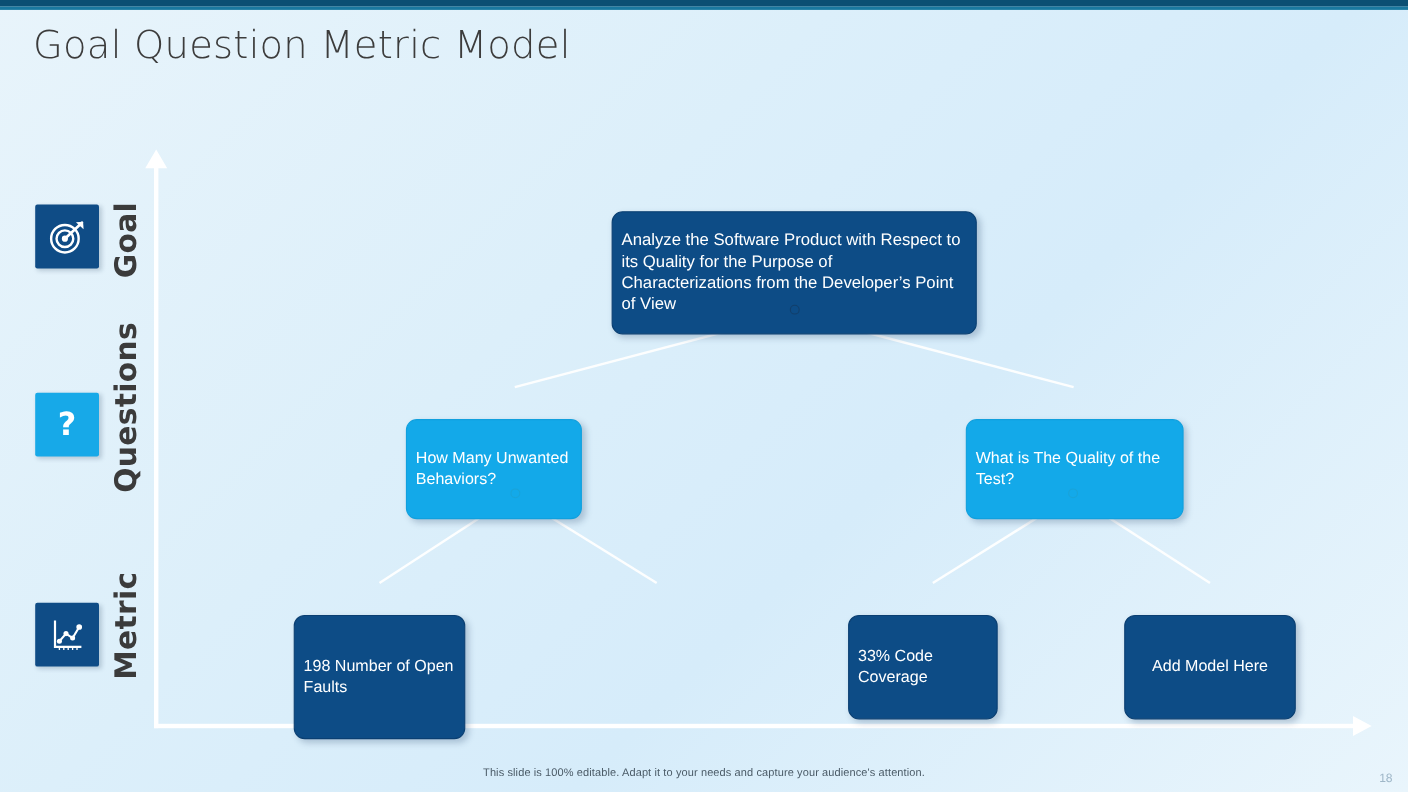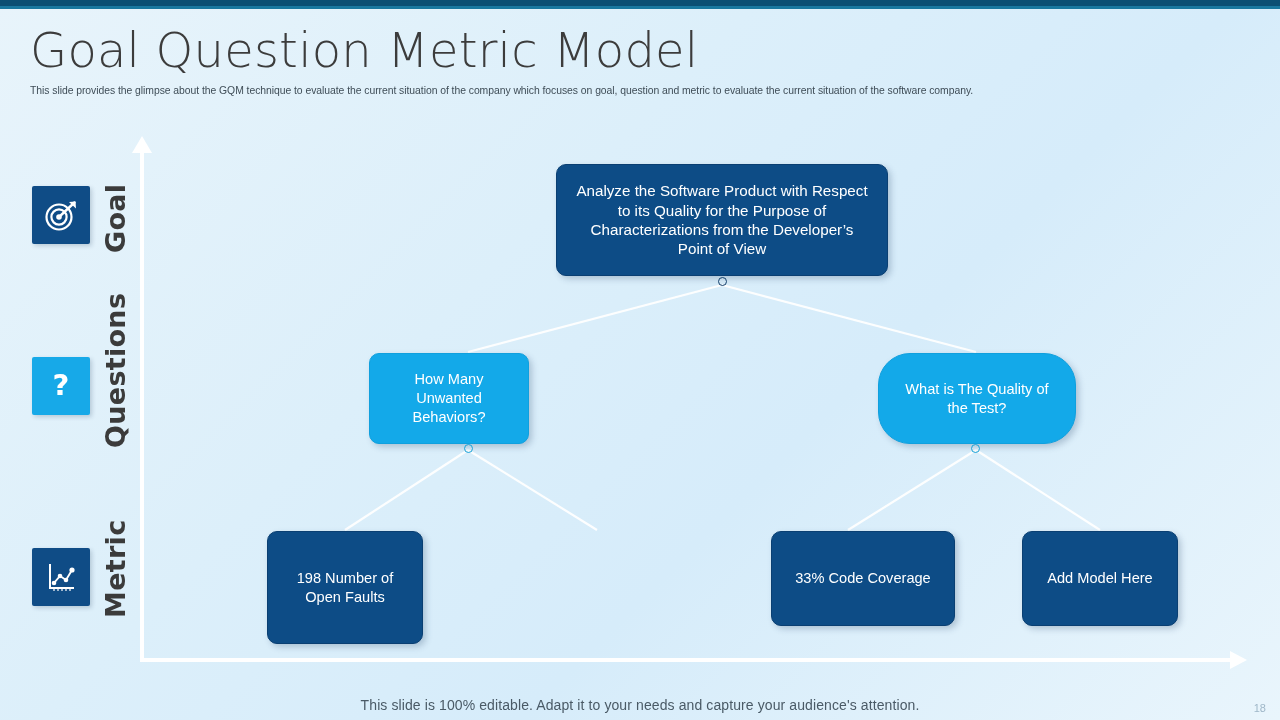--- a/index.html
+++ b/index.html
@@ -27,21 +27,21 @@
   .top-bar-light {
     position: absolute; left: 0; top: 6px;
     width: 1280px; height: 3px;
     background: #19789f;
   }
 
   
   .page-title {
     position: absolute;
     left: 30px; top: 22px;
-    font-size: 48px;
+    font-size: 35px;
     font-weight: 300;
     letter-spacing: 0.2px;
     color: #3c3c3c;
     font-family: "DejaVu Sans", sans-serif;
     white-space: nowrap;
   }
   .page-subtitle {
     position: absolute;
     left: 30px; top: 85px;
     width: 1180px;
@@ -106,26 +106,26 @@
     letter-spacing: 0.3px;
   }
 
   
   .node {
     position: absolute;
     border-radius: 10px;
     display: flex;
     align-items: center;
     justify-content: center;
-    text-align: center;
     color: #ffffff;
     box-shadow: 3px 3px 6px rgba(40,70,110,0.26);
     line-height: 1.28;
-    padding: 6px 18px;
+    padding: 6px 8px;
     z-index: 4;
+    margin-top: 28px;
   }
   .node.goal {
     background: #0d4c86;
     border: 1px solid #0a3f72;
     font-size: 15.2px;
   }
   .node.question {
     background: #13a9e9;
     border: 1px solid #10a0de;
     font-size: 14.6px;
@@ -155,41 +155,40 @@
     z-index: 2;
     pointer-events: none;
   }
 
   
   .footer-note {
     position: absolute;
     left: 0; top: 697px;
     width: 1280px;
     text-align: center;
-    font-size: 14px;
+    font-size: 10px;
     color: #4a5a66;
     letter-spacing: 0.1px;
   }
   .page-number {
     position: absolute;
     right: 14px; top: 702px;
     font-size: 11px;
     color: #9fb7c8;
   }
 </style>
 </head>
 <body>
 
 <div id="slide">
 
   <div class="top-bar-dark"></div>
   <div class="top-bar-light"></div>
 
   <div class="page-title">Goal Question Metric Model</div>
-  <div class="page-subtitle">This slide provides the glimpse about the GQM  technique  to evaluate the current situation of the company which focuses on goal, question and metric to evaluate the current situation of the software company.</div>
 
   <div class="axis-v-line"></div>
   <div class="axis-v-head"></div>
   <div class="axis-h-line"></div>
   <div class="axis-h-head"></div>
 
   <svg id="connectors" viewBox="0 0 1280 720">
     <g stroke="#ffffff" stroke-width="2.2" fill="none" opacity="0.95">
       <line x1="722" y1="285" x2="468" y2="352"></line>
       <line x1="722" y1="285" x2="976" y2="352"></line>
@@ -236,26 +235,26 @@
     </svg>
   </div>
   <div class="legend-label" style="left:100px; top:618px;">Metric</div>
 
   <div class="node goal" style="left:556px; top:164px; width:332px; height:112px;">Analyze the Software Product with Respect to its Quality for the Purpose of Characterizations from the Developer’s Point of View</div>
   <div class="conn-dot dark" style="left:718px; top:277px;"></div>
 
   <div class="node question" style="left:369px; top:353px; width:160px; height:91px;">How Many Unwanted Behaviors?</div>
   <div class="conn-dot light" style="left:464px; top:444px;"></div>
 
-  <div class="node question" style="left:878px; top:353px; width:198px; height:91px;border-radius:32px;">What is The Quality of the Test?</div>
+  <div class="node question" style="left:878px; top:353px; width:198px; height:91px;">What is The Quality of the Test?</div>
   <div class="conn-dot light" style="left:971px; top:444px;"></div>
 
   <div class="node metric" style="left:267px; top:531px; width:156px; height:113px;">198 Number of Open Faults</div>
 
 
-  <div class="node metric" style="left:771px; top:531px; width:184px; height:95px;">33% Code Coverage</div>
+  <div class="node metric" style="left:771px; top:531px; width:136px; height:95px;">33% Code Coverage</div>
 
   <div class="node metric" style="left:1022px; top:531px; width:156px; height:95px;">Add Model Here</div>
 
   <div class="footer-note">This slide is 100% editable. Adapt it to your needs and capture your audience's attention.</div>
   <div class="page-number">18</div>
 
 </div>
 
 </body></html>

